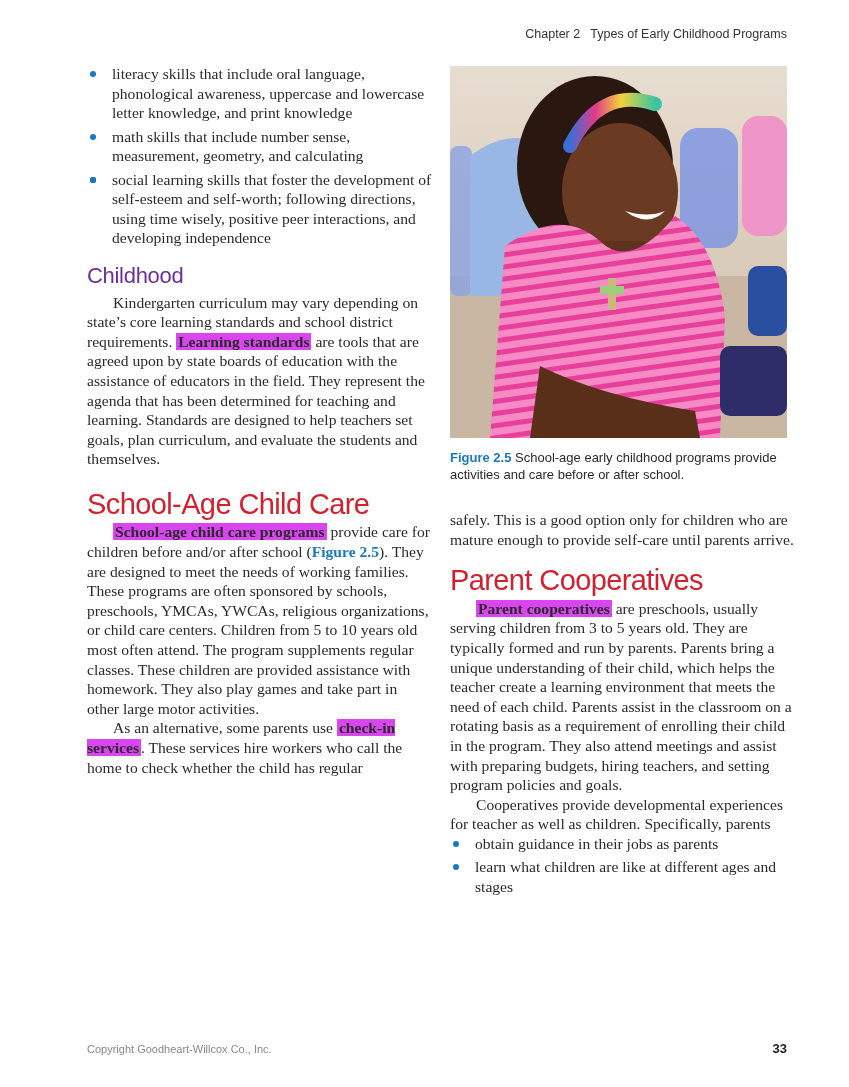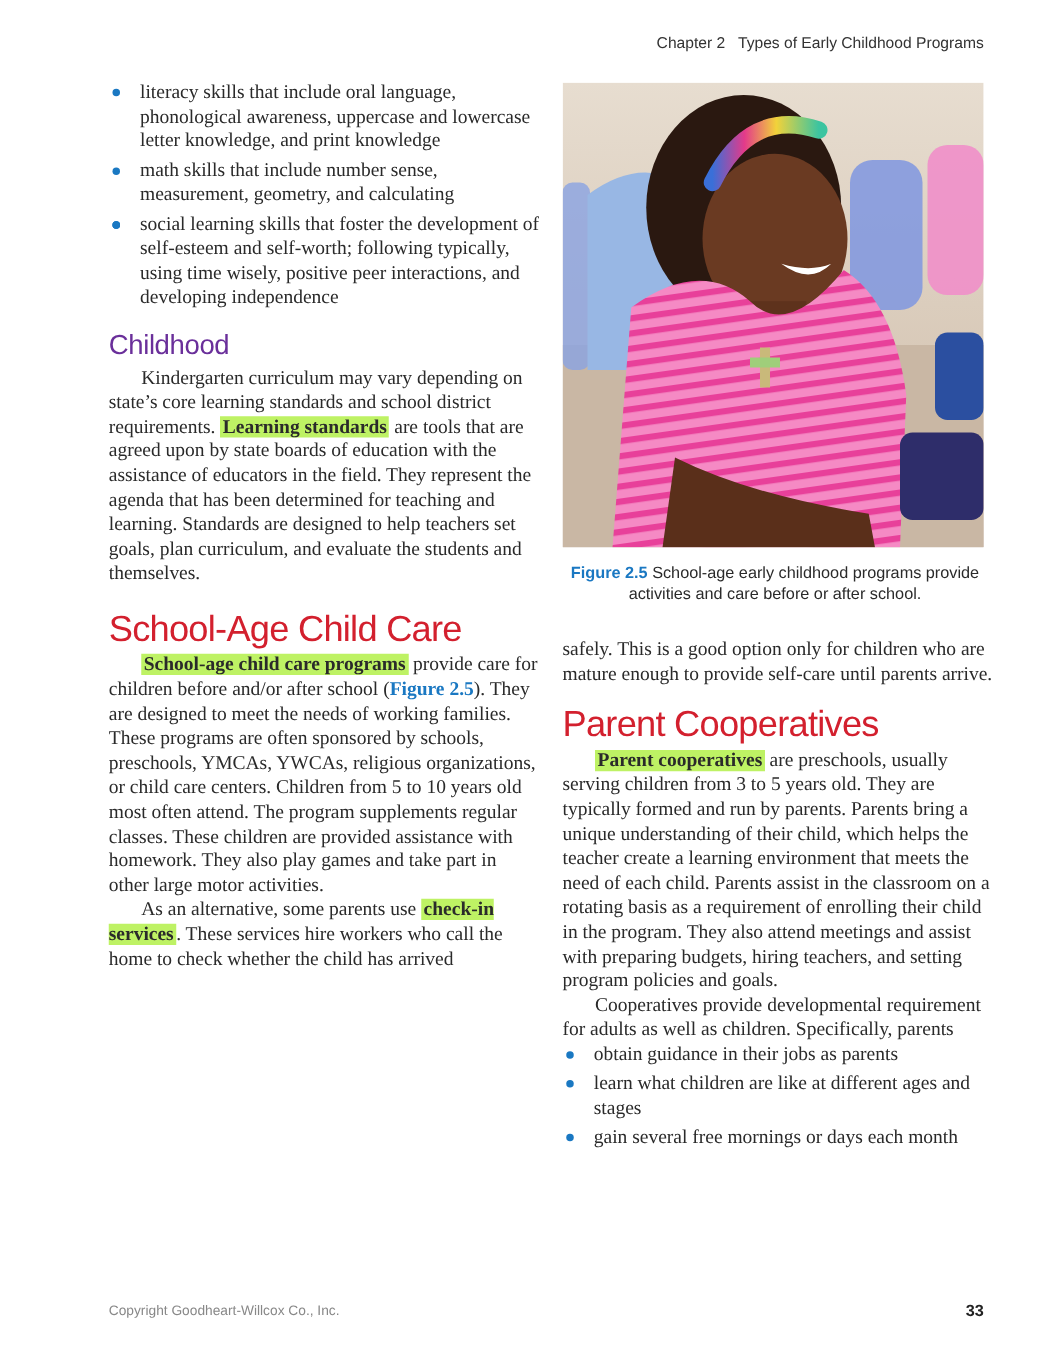--- a/index.html
+++ b/index.html
@@ -1,68 +1,68 @@
 <!DOCTYPE html>
 <html><head>
 <meta charset="utf-8">
 <style>
   html, body { margin: 0; padding: 0; background: #ffffff; }
   body { width: 849px; height: 1087px; position: relative; overflow: hidden;
          font-family: "DejaVu Serif", "Liberation Serif", serif; color: #2a2a2a; }
   .serif { font-family: "Liberation Serif", "DejaVu Serif", serif; }
-  .sans { font-family: "Liberation Sans", "DejaVu Sans", sans-serif; text-align: center; }
+  .sans { font-family: "Liberation Sans", "DejaVu Sans", sans-serif; }
 
   .running-head { position: absolute; top: 27px; right: 62px; font-size: 12.5px; color: #333; }
 
   .col { position: absolute; font-size: 15.6px; line-height: 19.6px; }
   .col-left { left: 87px; top: 64px; width: 345px; }
   .col-right { left: 450px; width: 345px; }
 
   ul.bullets { list-style: none; margin: 0; padding: 0; }
   ul.bullets li { position: relative; padding-left: 25px; margin-bottom: 3.8px; }
   ul.bullets li .dot { position: absolute; left: 3px; top: 7px; width: 6px; height: 6px;
                        border-radius: 50%; background: #1a78c2; }
 
   h2.sub { font-family: "Liberation Sans", "DejaVu Sans", sans-serif; font-weight: normal;
            color: #6a2f9a; font-size: 22px; margin: 0; letter-spacing: -0.3px; }
   h1.sec { font-family: "Liberation Sans", "DejaVu Sans", sans-serif; font-weight: normal;
            color: #d3202e; font-size: 29px; margin: 0; letter-spacing: -0.6px; }
 
   p.body { margin: 0; }
   .indent { text-indent: 26px; }
-  .term { font-weight: bold; background: #bef264; padding: 0 2px; }
+  .term { font-weight: bold; background: #d946ef; padding: 0 2px; }
   .figref { font-weight: bold; color: #1a78c2; }
 
   .photo { position: absolute; left: 450px; top: 66px; width: 337px; height: 372px; overflow: hidden; }
   .caption { position: absolute; left: 450px; top: 449px; width: 340px; font-size: 13px; line-height: 17px; color: #2a2a2a; }
   .caption .fig-label { color: #1a78c2; font-weight: bold; }
 
   .footer-copy { position: absolute; left: 87px; bottom: 32px; font-size: 11px; color: #888; }
   .footer-page { position: absolute; right: 62px; bottom: 31px; font-size: 13px; font-weight: bold; color: #222; }
 </style>
 </head>
 <body>
 
 <div class="running-head sans" style="white-space:pre;">Chapter 2   Types of Early Childhood Programs</div>
 
 <div class="col col-left serif">
   <ul class="bullets">
     <li><span class="dot"></span><span>literacy skills that include oral language, phonological awareness, uppercase and lowercase letter knowledge, and print knowledge</span></li>
     <li><span class="dot"></span><span>math skills that include number sense, measurement, geometry, and calculating</span></li>
     <li><span class="dot"></span></li>
     <li><span class="dot"></span></li>
-    <li><span class="dot"></span><span>social learning skills that foster the development of self-esteem and self-worth; following typically, using time wisely, positive peer interactions, and developing independence</span></li>
+    <li><span class="dot"></span><span>social learning skills that foster the development of self-esteem and self-worth; following directions, using time wisely, positive peer interactions, and developing independence</span></li>
   </ul>
 
   <h2 class="sub" style="margin-top:18px;">Childhood</h2>
   <p class="body indent" style="margin-top:7px;"><span>Kindergarten curriculum may vary depending on state’s core learning standards and school district requirements. </span><span class="term">Learning standards</span><span> are tools that are agreed upon by state boards of education with the assistance of educators in the field. They represent the agenda that has been determined for teaching and learning. Standards are designed to help teachers set goals, plan curriculum, and evaluate the students and themselves.</span></p>
 
   <h1 class="sec" style="margin-top:26px;">School-Age Child Care</h1>
   <p class="body indent" style="margin-top:8px;"><span class="term">School-age child care programs</span><span> provide care for children before and/or after school (</span><span class="figref">Figure 2.5</span><span>). They are designed to meet the needs of working families. These programs are often sponsored by schools, preschools, YMCAs, YWCAs, religious organizations, or child care centers. Children from 5 to 10 years old most often attend. The program supplements regular classes. These children are provided assistance with homework. They also play games and take part in other large motor activities.</span></p>
-  <p class="body indent"><span>As an alternative, some parents use </span><span class="term">check-in services</span><span>. These services hire workers who call the home to check whether the child has arrived</span></p>
+  <p class="body indent"><span>As an alternative, some parents use </span><span class="term">check-in services</span><span>. These services hire workers who call the home to check whether the child has regular</span></p>
 </div>
 
 <div class="photo" aria-label="Smiling girl in a pink striped dress with a colorful headband">
   <svg width="337" height="372" viewBox="0 0 337 372" xmlns="http://www.w3.org/2000/svg">
     <defs>
       <pattern id="stripes" width="12" height="12" patternUnits="userSpaceOnUse" patternTransform="rotate(-8)">
         <rect width="12" height="12" fill="#f58ac4"></rect>
         <rect width="12" height="5" fill="#e8409a"></rect>
       </pattern>
       <linearGradient id="bg" x1="0" y1="0" x2="0" y2="1">
@@ -107,22 +107,21 @@
     <rect x="298" y="200" width="39" height="70" rx="10" fill="#2b4fa0"></rect>
   </svg>
 </div>
 <div class="caption sans"><span class="fig-label">Figure 2.5</span><span> School-age early childhood programs provide activities and care before or after school.</span></div>
 
 <div class="col col-right serif" style="top:510px;">
   <p class="body">safely. This is a good option only for children who are mature enough to provide self-care until parents arrive.</p>
 
   <h1 class="sec" style="margin-top:22px;">Parent Cooperatives</h1>
   <p class="body indent" style="margin-top:8px;"><span class="term">Parent cooperatives</span><span> are preschools, usually serving children from 3 to 5 years old. They are typically formed and run by parents. Parents bring a unique understanding of their child, which helps the teacher create a learning environment that meets the need of each child. Parents assist in the classroom on a rotating basis as a requirement of enrolling their child in the program. They also attend meetings and assist with preparing budgets, hiring teachers, and setting program policies and goals.</span></p>
-  <p class="body indent">Cooperatives provide developmental requirement for adults as well as children. Specifically, parents</p>
+  <p class="body indent">Cooperatives provide developmental experiences for teacher as well as children. Specifically, parents</p>
   <ul class="bullets">
     <li><span class="dot"></span><span>obtain guidance in their jobs as parents</span></li>
     <li><span class="dot"></span><span>learn what children are like at different ages and stages</span></li>
-    <li><span class="dot"></span><span>gain several free mornings or days each month</span></li>
   </ul>
 </div>
 
 <div class="footer-copy sans">Copyright Goodheart-Willcox Co., Inc.</div>
 <div class="footer-page sans">33</div>
 
 </body></html>

